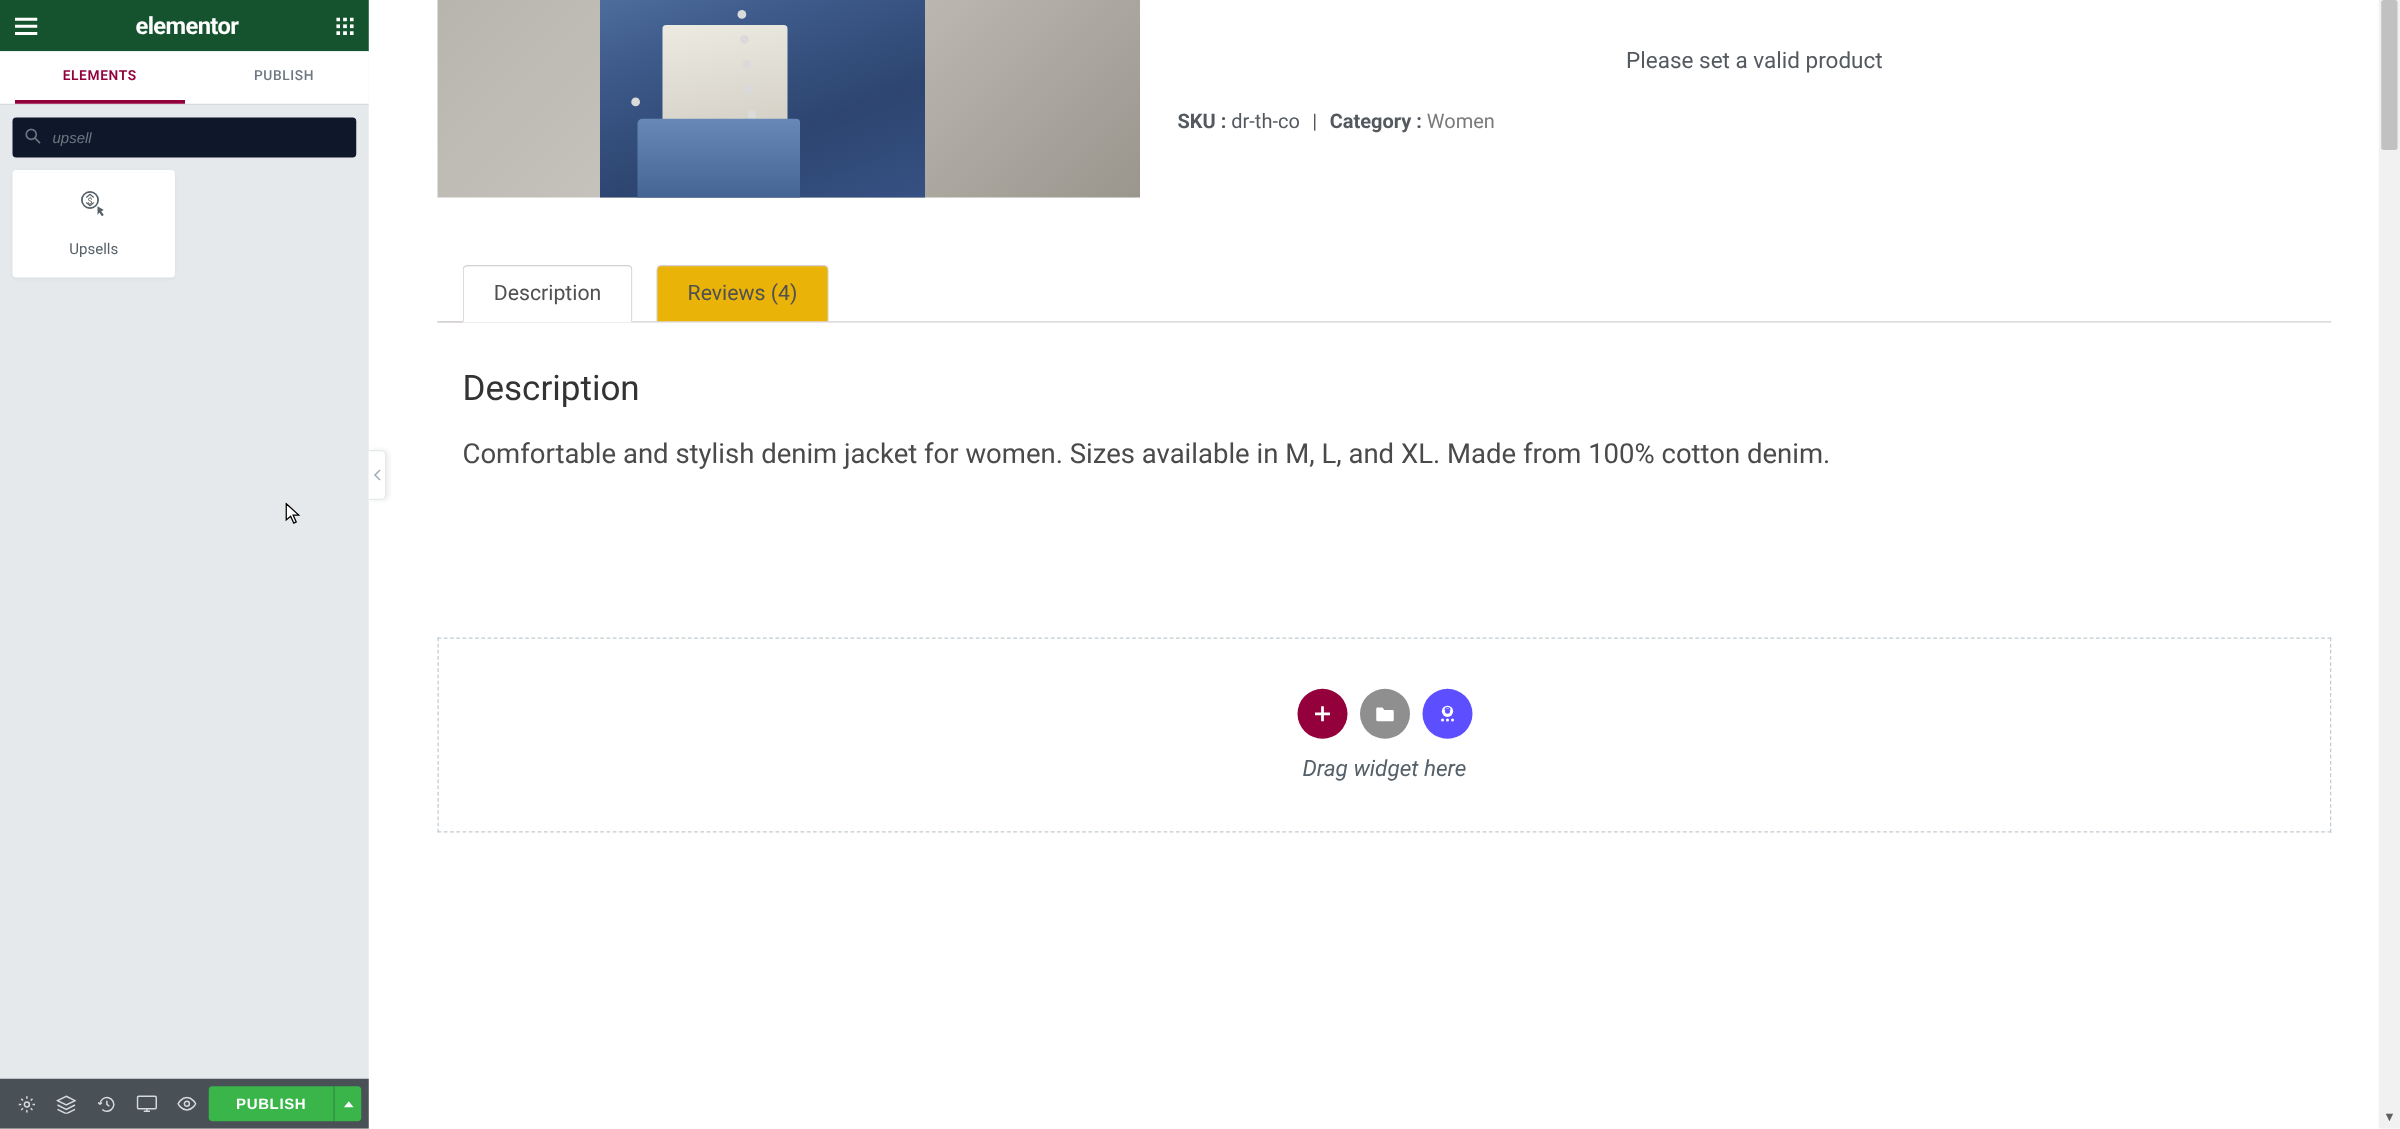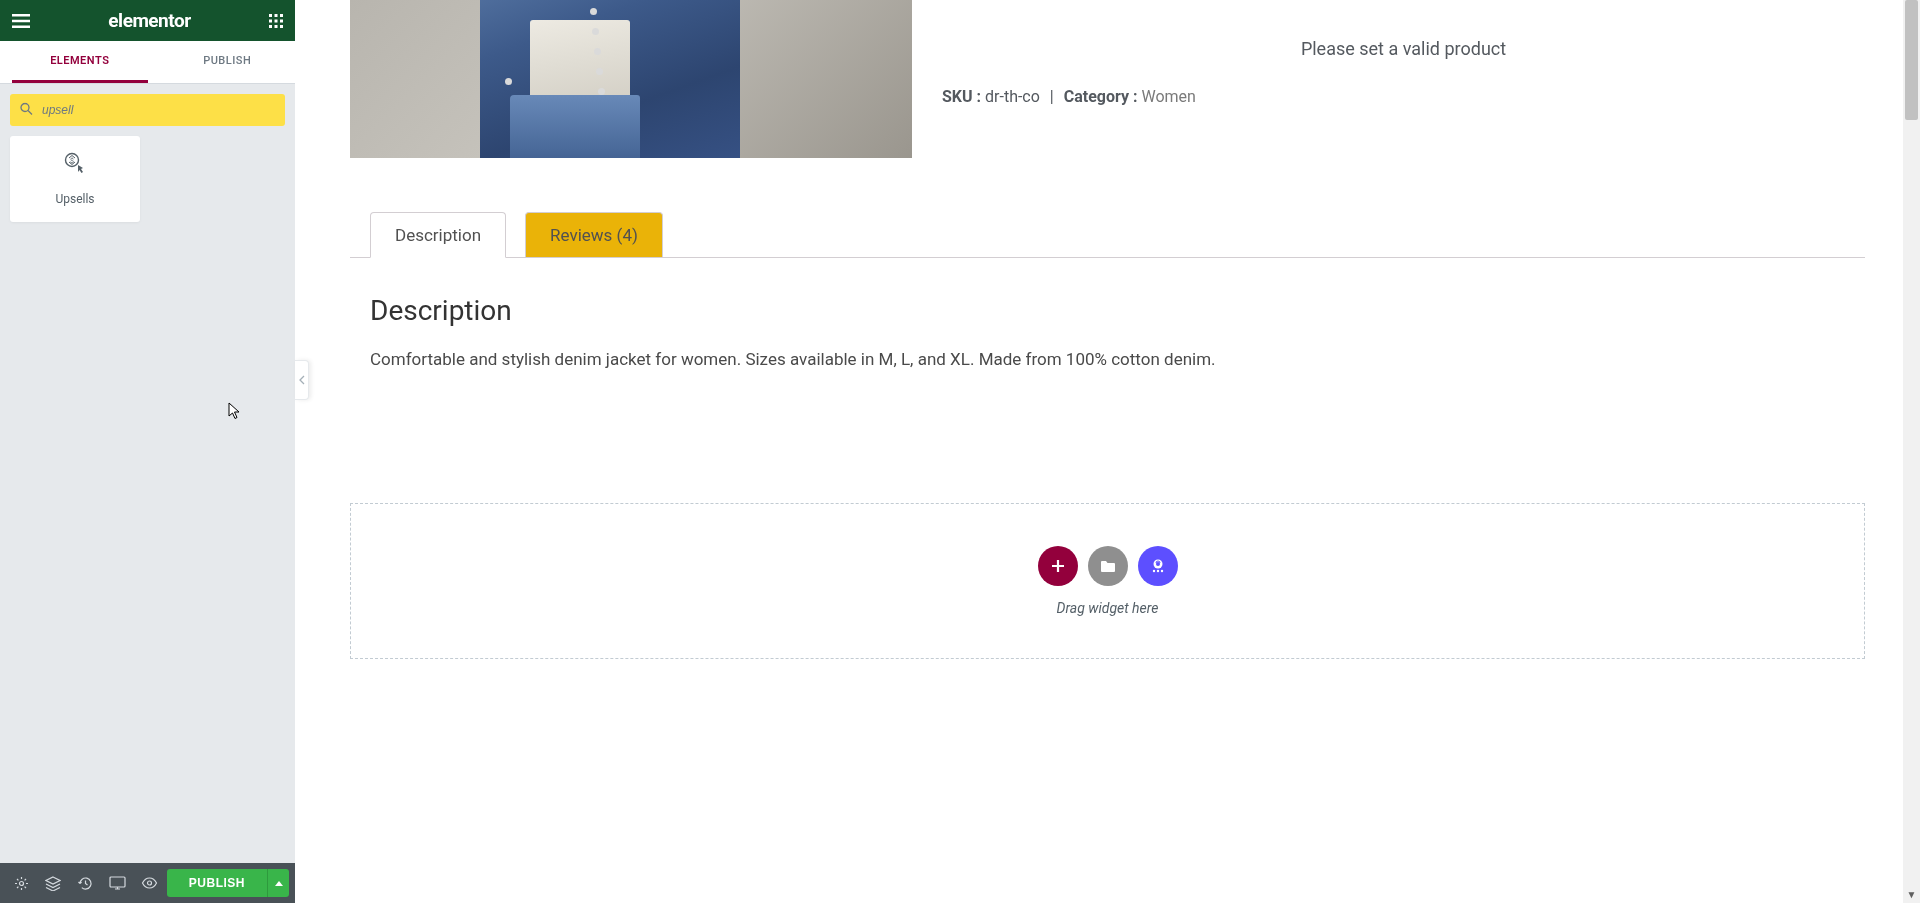--- a/index.html
+++ b/index.html
@@ -6,21 +6,21 @@
 body { font-family:-apple-system,BlinkMacSystemFont,"Segoe UI",Roboto,sans-serif; background:#fff; color:#333; overflow:hidden; }
 .app { display:flex; height:903px; width:1920px; }
 .sidebar { width:295px; background:#e6e9ec; display:flex; flex-direction:column; position:relative; }
 .sb-header { height:41px; background:#14532d; display:flex; align-items:center; justify-content:space-between; padding:0 12px; }
 .sb-logo { color:#fff; font-weight:700; font-size:19px; letter-spacing:-0.5px; }
 .sb-hamburger, .sb-grid { color:#fff; cursor:pointer; display:flex; align-items:center; }
 .sb-tabs { display:flex; background:#fff; border-bottom:1px solid #d5dadf; }
 .sb-tab { flex:1; text-align:center; padding:13px 0; font-size:11px; font-weight:500; color:#6d7882; cursor:pointer; letter-spacing:0.5px;margin-left:12px; }
 .sb-tab.active { color:#93003c; border-bottom:3px solid #93003c; font-weight:600; }
 .sb-search { margin:10px; position:relative; }
-.sb-search input { width:100%; padding:9px 10px 9px 32px; border:none; border-radius:3px; background:#fde047; font-size:12px; font-style:italic; color:#6d7882; outline:none; }
+.sb-search input { width:100%; padding:9px 10px 9px 32px; border:none; border-radius:3px; background:#0f172a; font-size:12px; font-style:italic; color:#6d7882; outline:none; }
 .sb-search-ic { position:absolute; left:10px; top:50%; transform:translateY(-50%); color:#6d7882; }
 .sb-widgets { padding:0 10px; display:flex; flex-wrap:wrap; gap:10px; }
 .widget-card { width:130px; height:86px; background:#fff; border-radius:3px; display:flex; flex-direction:column; align-items:center; justify-content:center; gap:12px; cursor:grab; box-shadow:0 1px 3px rgba(0,0,0,0.05); }
 .widget-icon { color:#556068; }
 .widget-label { font-size:12px; color:#556068; }
 .sb-footer { margin-top:auto; height:40px; background:#495157; display:flex; align-items:center; padding:0 6px; gap:2px; }
 .foot-btn { width:34px; height:30px; display:flex; align-items:center; justify-content:center; color:#d5dadf; cursor:pointer; border-radius:3px; }
 .publish-wrap { margin-left:auto; display:flex; }
 .publish-btn { background:#39b54a; color:#fff; border:none; padding:7px 22px; font-size:12px; font-weight:700; cursor:pointer; border-radius:3px 0 0 3px; letter-spacing:0.5px; }
 .publish-caret { background:#39b54a; border:none; border-left:1px solid #2e9a3d; color:#fff; width:22px; cursor:pointer; border-radius:0 3px 3px 0; display:flex; align-items:center; justify-content:center; }
@@ -39,28 +39,28 @@
 .meta-sep { margin:0 6px; color:#54595f; font-weight:400; }
 .meta-link { color:#7a7a7a; }
 .tabs-wrap { margin-top:54px; }
 .tabs-nav { display:flex; border-bottom:1px solid #d3ced2; position:relative; }
 .tabs-nav::before { content:""; position:absolute; left:0; bottom:-1px; width:20px; border-bottom:1px solid #d3ced2; }
 .tab-item { padding:12px 24px; font-size:17px; color:#515151; cursor:pointer; border:1px solid #d3ced2; border-bottom:none; background:#eab308; border-radius:4px 4px 0 0; margin-left:20px; margin-right:-1px; position:relative; }
 .tab-item:first-child { margin-left:20px; }
 .tab-item.active { background:#fff; z-index:2; border-bottom:1px solid #fff; margin-bottom:-1px; }
 .tab-panel { padding:36px 20px 20px; }
 .tab-panel h2 { font-size:28px; font-weight:400; color:#333; margin-bottom:20px; }
-.tab-panel p { font-size:17px; color:#4a4a4a; line-height:1.5; }
+.tab-panel p { font-size:22px; color:#4a4a4a; line-height:1.5; }
 .dropzone { margin-top:110px; border:1.5px dashed #c2cbd2; min-height:156px; display:flex; flex-direction:column; align-items:center; justify-content:center; gap:14px; }
 .dz-buttons { display:flex; gap:10px; }
 .dz-btn { width:40px; height:40px; border-radius:50%; display:flex; align-items:center; justify-content:center; cursor:pointer; color:#fff; }
 .dz-add { background:#93003c; }
 .dz-folder { background:#8f8f8f; }
 .dz-ai { background:#5d4fff; }
-.dz-text { font-size:14px; color:#556068; font-style:italic; }
+.dz-text { font-size:18px; color:#556068; font-style:italic; }
 .scrollbar { position:absolute; right:0; top:0; width:17px; height:100%; background:#f1f1f1; }
 .scroll-thumb { position:absolute; right:2px; top:0; width:13px; height:120px; background:#c1c1c1; border-radius:2px; }
 .scroll-arr { position:absolute; right:0; width:17px; height:17px; display:flex; align-items:center; justify-content:center; color:#606060; font-size:10px; background:#f1f1f1; }
 .scroll-arr.up { top:0; }
 .scroll-arr.down { bottom:0; }
 .cursor { position:absolute; left:228px; top:402px; pointer-events:none; z-index:50; }
 </style>
 </head>
 <body>
 

